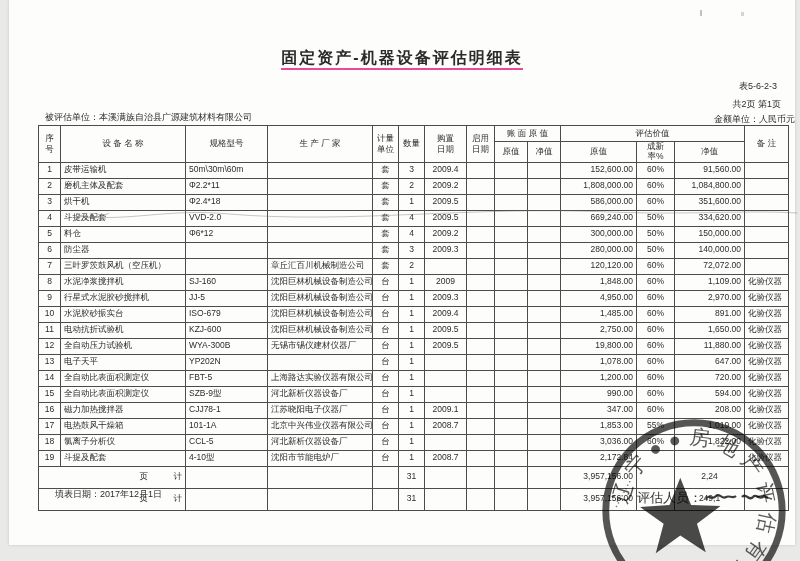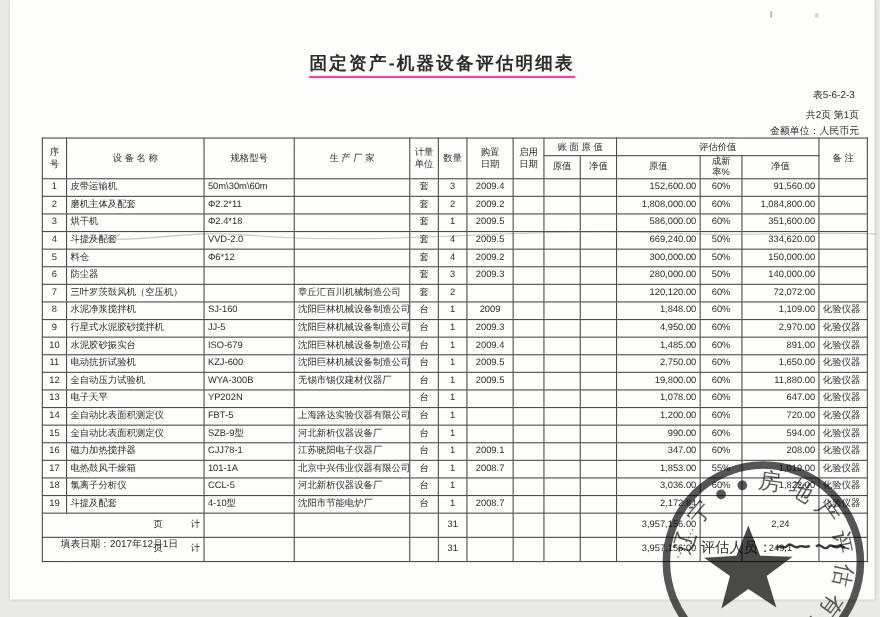--- a/index.html
+++ b/index.html
@@ -15,21 +15,21 @@
   }
   .title{
     position:absolute;left:0;top:48px;width:786px;text-align:center;
     font-size:16px;font-weight:bold;letter-spacing:2px;
   }
   .title span{border-bottom:2px solid #ec4899;padding-bottom:2px;}
   .table-code{position:absolute;right:18px;top:80px;font-size:9px;margin-left:36px;}
   .base-date{position:absolute;left:0;top:95px;width:786px;text-align:center;font-size:9px;}
   .page-info{position:absolute;right:14px;top:98px;font-size:9px;}
   .evaluated-unit{position:absolute;left:36px;top:111px;font-size:9px;}
-  .currency-unit{position:absolute;right:14px;top:113px;font-size:9px;}
+  .currency-unit{position:absolute;right:0;top:113px;font-size:9px;}
 
   table.main{
     position:absolute;left:29px;top:125px;width:750px;
     border-collapse:collapse;table-layout:fixed;
     font-size:8.5px;
     padding-left:32px;
   }
   table.main th,table.main td{
     border:1px solid #4c4c4c;
     padding:0 3px;overflow:hidden;white-space:nowrap;
@@ -59,20 +59,21 @@
 <body>
 
 <div class="paper">
 
   <div class="title">
     <span>固定资产-机器设备评估明细表</span>
   </div>
 
   <div class="table-code">表5-6-2-3</div>
   <div class="page-info">共2页 第1页</div>
+  <div class="evaluated-unit">被评估单位：本溪满族自治县广源建筑材料有限公司</div>
   <div class="currency-unit">金额单位：人民币元</div>
 
   <table class="main">
     <colgroup>
       <col style="width:22px">
         <col style="width:125px">
         <col style="width:82px">
       <col style="width:105px">
         <col style="width:26px">
         <col style="width:26px">

